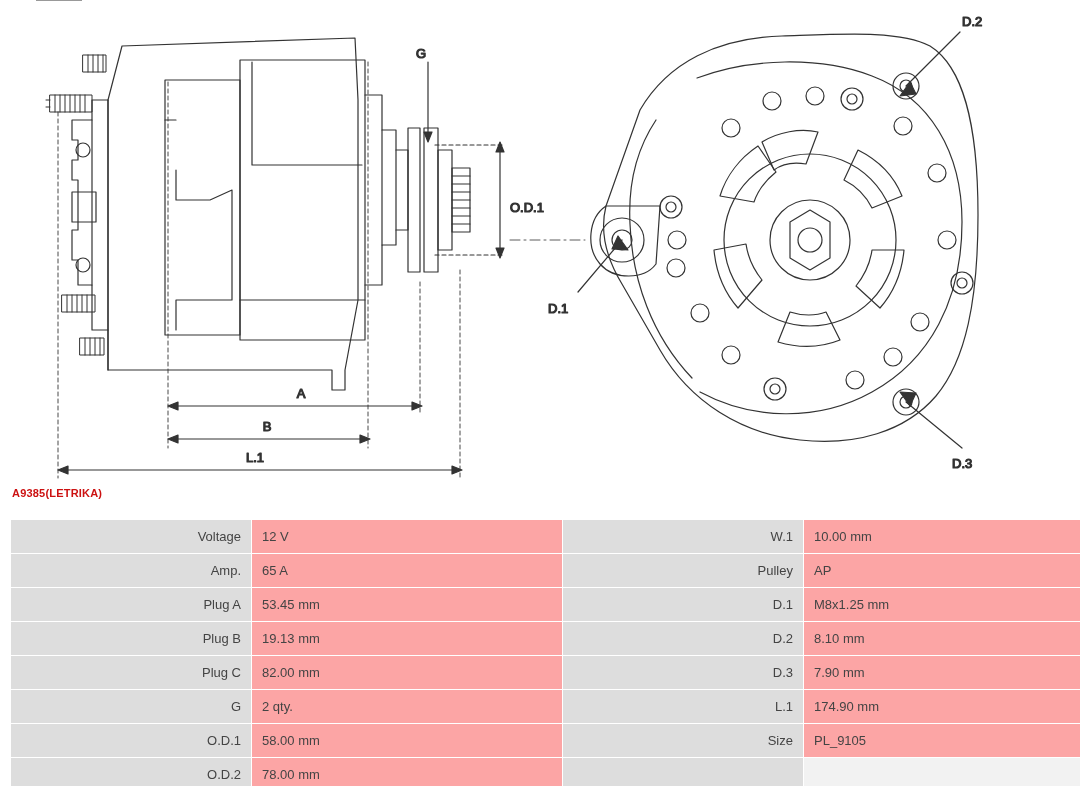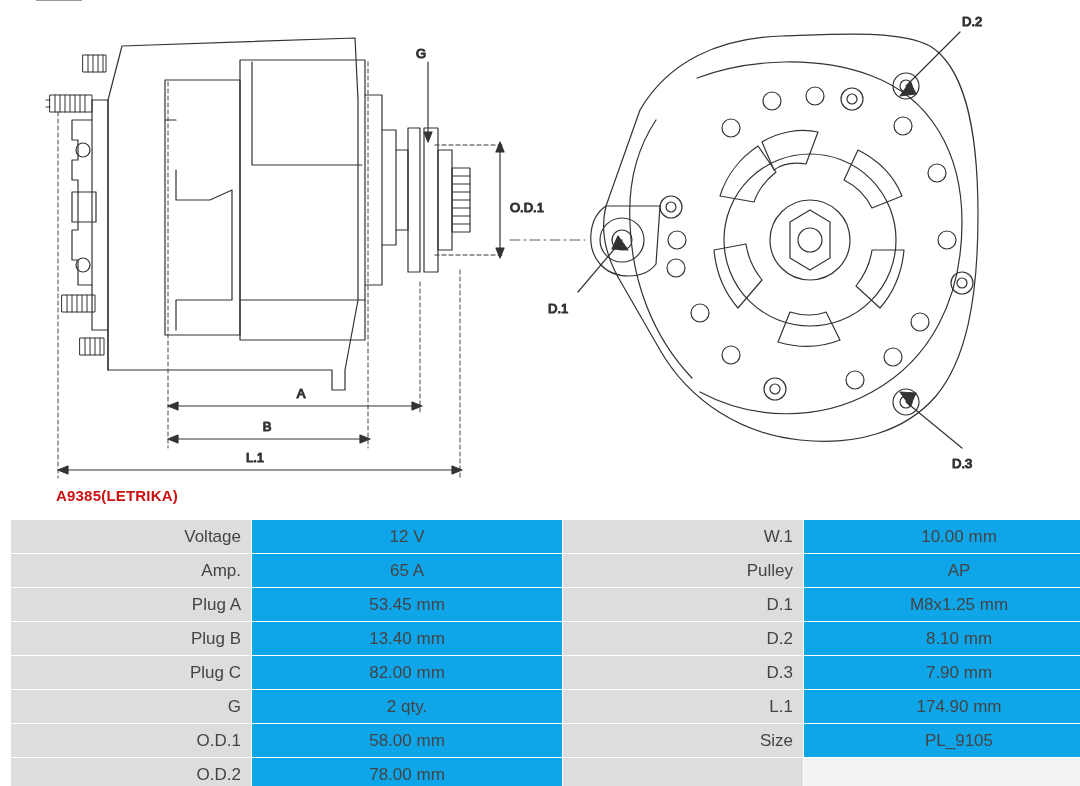--- a/index.html
+++ b/index.html
@@ -27,50 +27,49 @@
     width: 1080px;
     height: 486px;
   }
   .drawing-area svg {
     display: block;
   }
   .part-title {
     position: absolute;
     left: 12px;
     top: 487px;
-    font-size: 15px;
+    font-size: 11px;
     font-weight: bold;
     color: #cc1111;
     letter-spacing: 0.2px;
-    margin-left: 44px;
   }
   .spec-table {
     position: absolute;
     left: 10px;
     top: 519px;
     width: 1060px;
     border-collapse: collapse;
     table-layout: fixed;
   }
   .spec-table td {
     height: 33px;
     border: 1px solid #ffffff;
-    font-size: 17px;
+    font-size: 13px;
     padding: 0 10px;
     color: #444444;
     vertical-align: middle;
   }
   .spec-table td.label {
     background: #dddddd;
     text-align: right;
     width: 220px;
   }
   .spec-table td.value {
-    background: #0ea5e9;
-    text-align: center;
+    background: #fca5a5;
+    text-align: left;
     width: 290px;
   }
   .spec-table td.blank {
     background: #dddddd;
   }
   .spec-table td.blank2 {
     background: #f2f2f2;
   }
   .top-corner {
     position: absolute;
@@ -255,21 +254,21 @@
         <td class="value">AP</td>
       </tr>
       <tr>
         <td class="label">Plug A</td>
         <td class="value">53.45 mm</td>
         <td class="label">D.1</td>
         <td class="value">M8x1.25 mm</td>
       </tr>
       <tr>
         <td class="label">Plug B</td>
-        <td class="value">13.40 mm</td>
+        <td class="value">19.13 mm</td>
         <td class="label">D.2</td>
         <td class="value">8.10 mm</td>
       </tr>
       <tr>
         <td class="label">Plug C</td>
         <td class="value">82.00 mm</td>
         <td class="label">D.3</td>
         <td class="value">7.90 mm</td>
       </tr>
       <tr>

